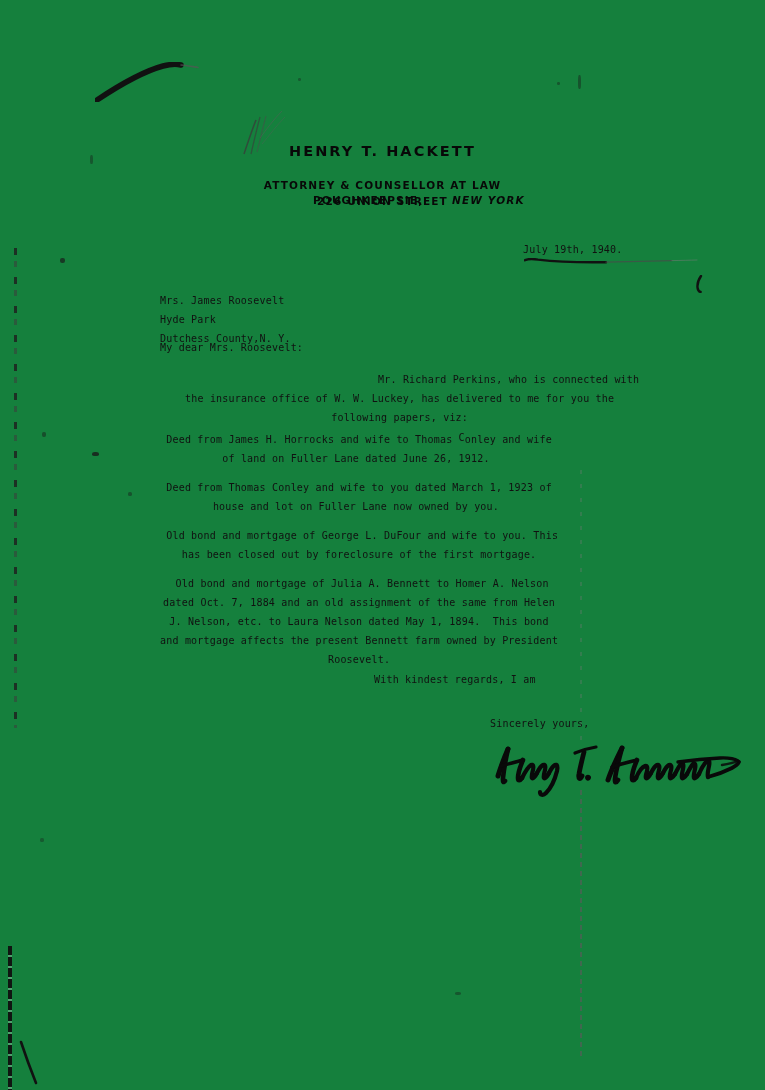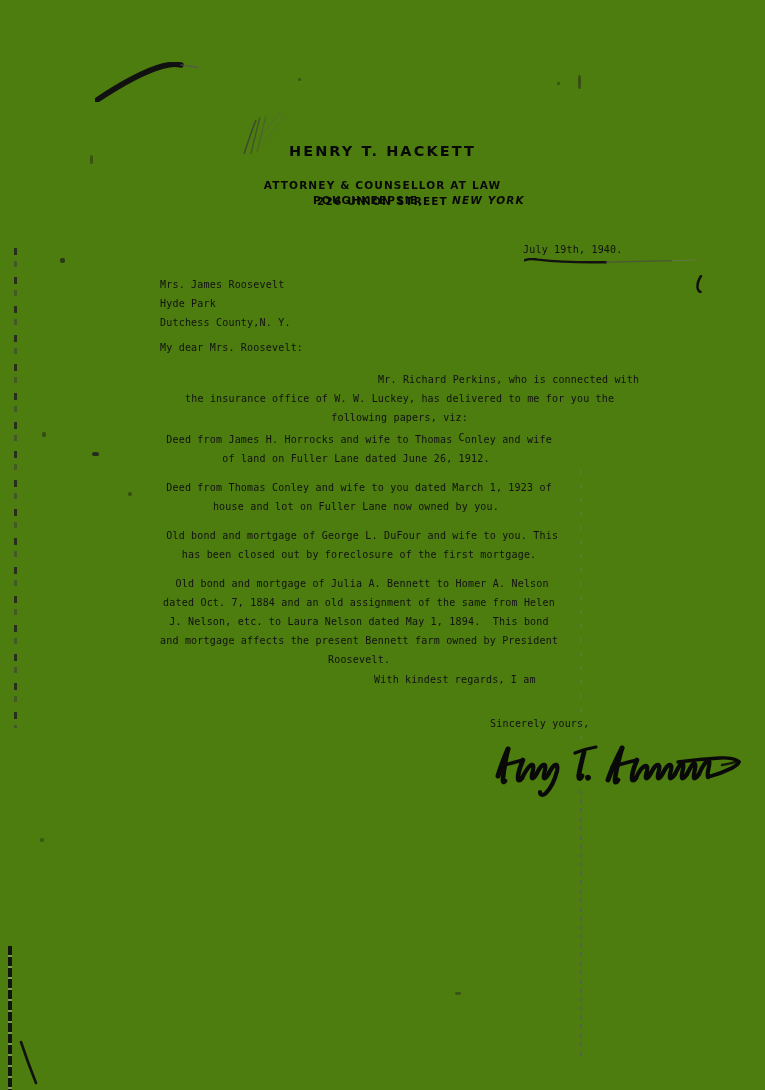--- a/index.html
+++ b/index.html
@@ -5,21 +5,21 @@
 <style>
   html, body {
     margin: 0;
     padding: 0;
     background: #ffffff;
   }
   #page {
     position: relative;
     width: 765px;
     height: 1090px;
-    background: #4d7c0f;
+    background: #15803d;
     overflow: hidden;
     font-family: "DejaVu Sans Mono", "Liberation Mono", monospace;
     color: #0d0d0d;
   }
 
   
   .letterhead {
     position: absolute;
     left: 0;
     top: 142px;
@@ -78,21 +78,21 @@
   .tw {
     position: absolute;
     font-family: "DejaVu Sans Mono", "Liberation Mono", monospace;
     font-size: 10px;
     line-height: 19px;
     letter-spacing: 0.2px;
     color: #111111;
     white-space: pre;
   }
   .date-line { left: 523px; top: 240px; }
-  .addr-block { left: 160px; top: 275px; }
+  .addr-block { left: 160px; top: 291px; }
   .salutation { left: 160px; top: 338px; }
   .para { left: 160px; text-align: center; }
   .p1 { top: 370px; }
   .p2 { top: 430px; }
   .p3 { top: 478px; }
   .p4 { top: 526px; }
   .p5 { top: 574px; }
   .closing { left: 374px; top: 670px; }
   .sincerely { left: 490px; top: 714px; text-align: center; }
 

